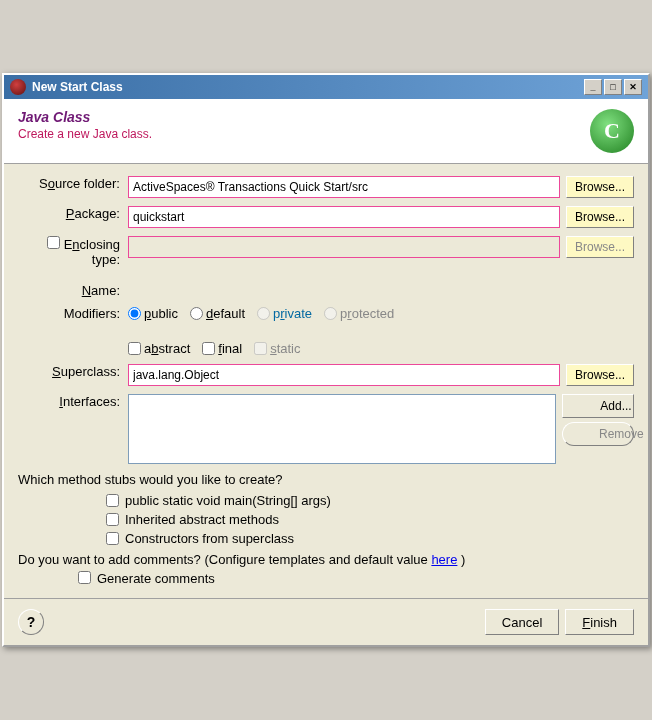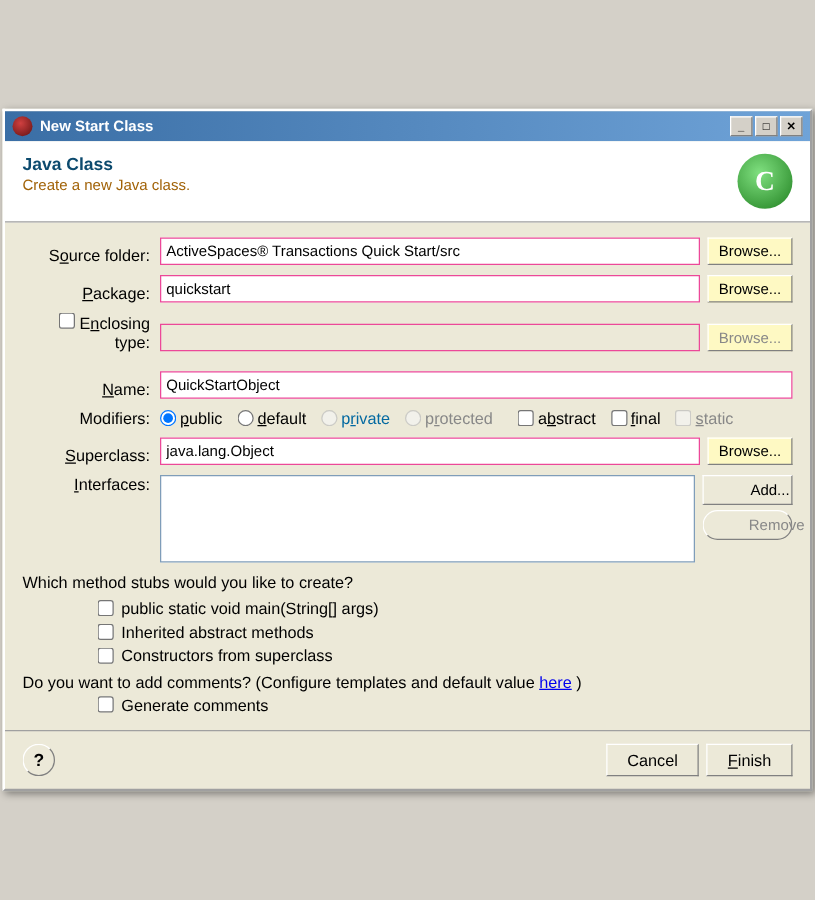--- a/index.html
+++ b/index.html
@@ -69,25 +69,26 @@
       background: white;
       padding: 10px 14px 10px 14px;
       display: flex;
       align-items: flex-start;
       justify-content: space-between;
       border-bottom: 1px solid #a0a0a0;
     }
     .header-text h2 {
       font-size: 14px;
       font-weight: bold;
-      color: #0c4a6e;
+      color: #701a75;
+      font-style: italic;
     }
     .header-text p {
       font-size: 12px;
-      color: #a16207;
+      color: #be185d;
       margin-top: 2px;
     }
     .header-icon {
       width: 44px;
       height: 44px;
       background: radial-gradient(circle at 40% 35%, #80e080, #208020);
       border-radius: 50%;
       display: flex;
       align-items: center;
       justify-content: center;
@@ -95,21 +96,21 @@
       font-size: 22px;
       font-weight: bold;
       font-family: serif;
     }
     .content {
       padding: 12px 14px;
       flex: 1;
     }
     .form-row {
       display: flex;
-      align-items: flex-end;
+      align-items: flex-start;
       margin-bottom: 8px;
     }
     .form-label {
       width: 110px;
       text-align: right;
       padding-right: 8px;
       font-size: 13px;
       color: #000;
       flex-shrink: 0;
     }
@@ -142,21 +143,21 @@
       white-space: nowrap;
     }
     .browse-btn:disabled {
       color: #888;
     }
     .separator {
       height: 8px;
     }
     .modifiers-section {
       display: flex;
-      flex-direction: row;
+      flex-direction: column;
       gap: 20px;
     }
     .modifiers-row {
       display: flex;
       align-items: center;
       gap: 12px;
       margin-left: 0;
     }
     .radio-group {
       display: flex;
@@ -223,21 +224,21 @@
       margin-top: 8px;
     }
     .stubs-section .stubs-title {
       font-size: 13px;
       margin-bottom: 6px;
     }
     .stubs-item {
       display: flex;
       align-items: center;
       gap: 6px;
-      margin-left: 60px;
+      margin-left: 88px;
       margin-bottom: 4px;
       font-size: 13px;
     }
     .comments-section {
       margin-top: 6px;
       font-size: 13px;
     }
     .comments-row {
       display: flex;
       align-items: flex-start;
@@ -345,21 +346,20 @@
       <input class="form-input" type="text" disabled="" value="" style="">
       <button class="browse-btn" disabled="">Browse...</button>
     </div>
 
     <div class="separator"></div>
 
     <div class="form-row">
       <label class="form-label">
         <span class="underline">N</span>ame:
       </label>
-      <input class="form-input" type="text" value="QuickStartObject" style="">
     </div>
 
     <div class="modifiers-form-row">
       <div class="form-label">Modifiers:</div>
       <div class="modifiers-section">
         <div class="modifiers-row">
           <div class="radio-group">
             <input type="radio" name="modifier" id="mod-public" checked="" style="">
             <label for="mod-public"><span class="underline">p</span>ublic</label>
           </div>

